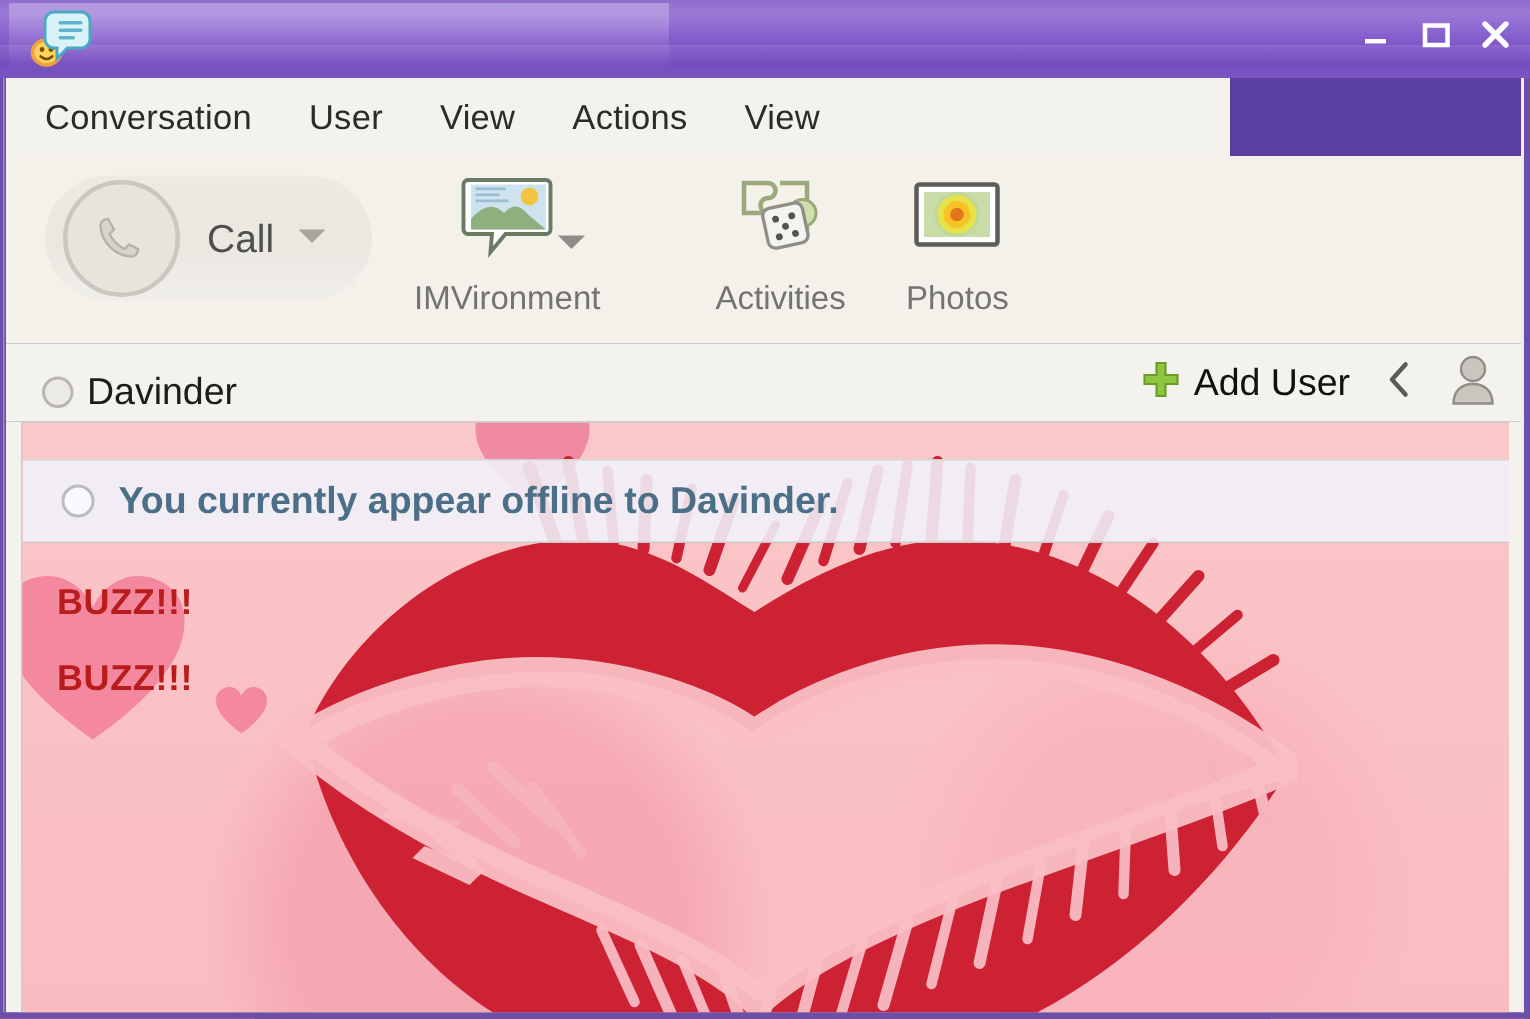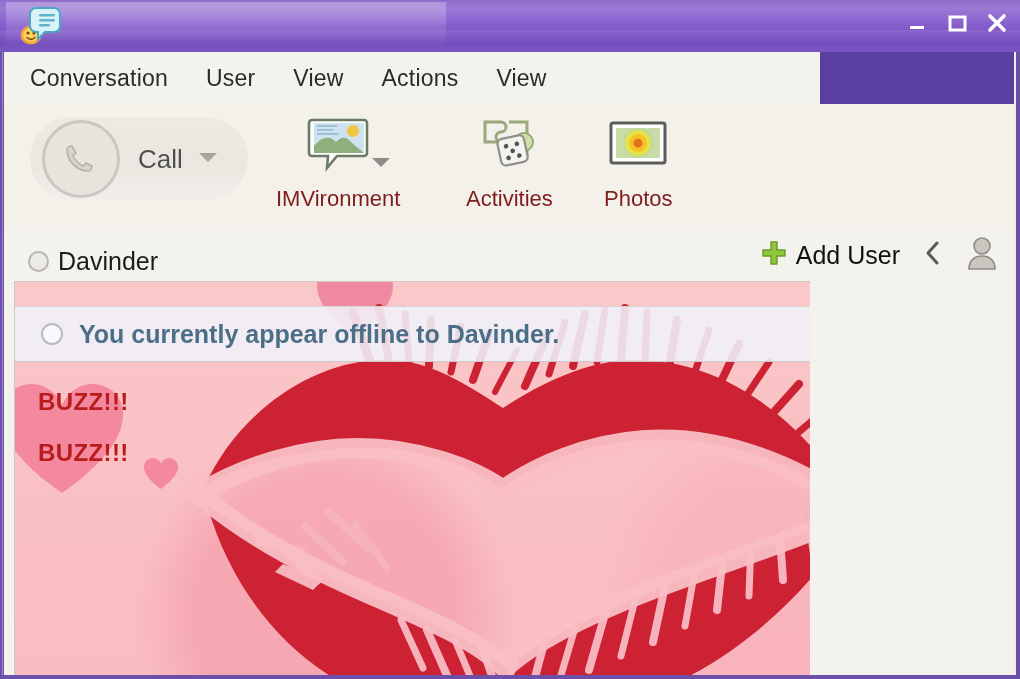--- a/index.html
+++ b/index.html
@@ -145,26 +145,26 @@
   }
   .tool-icon-wrap {
     height: 66px;
     display: flex;
     align-items: center;
     justify-content: center;
     position: relative;
   }
   .tool-label {
     font-size: 22px;
-    color: #7f1d1d;
+    color: #737373;
     margin-top: 8px;
     white-space: nowrap;
   }
   #btn-imvironment { left: 272px; }
-  #btn-activities  { left: 462px; }
+  #btn-activities  { left: 473px; }
   #btn-photos      { left: 600px; }
   #imv-caret {
     position: absolute;
     right: -22px;
     bottom: 6px;
   }
 
   
   #userrow {
     position: absolute;
@@ -221,21 +221,21 @@
     position: absolute;
     left: 4px; top: 281px;
     width: 1012px;
     height: 394px;
     background: #f4f2ec;
     box-sizing: border-box;
     padding: 0 10px 0 10px;
   }
   #chat-canvas {
     position: relative;
-    width: 796px;
+    width: 992px;
     height: 394px;
     overflow: hidden;
     background: #fac3c5;
     border-left: 1px solid #cfc6c6;
     border-top: 1px solid #cfc6c6;
     box-sizing: border-box;
   }
   #bg-wallpaper {
     position: absolute;
     inset: 0;

